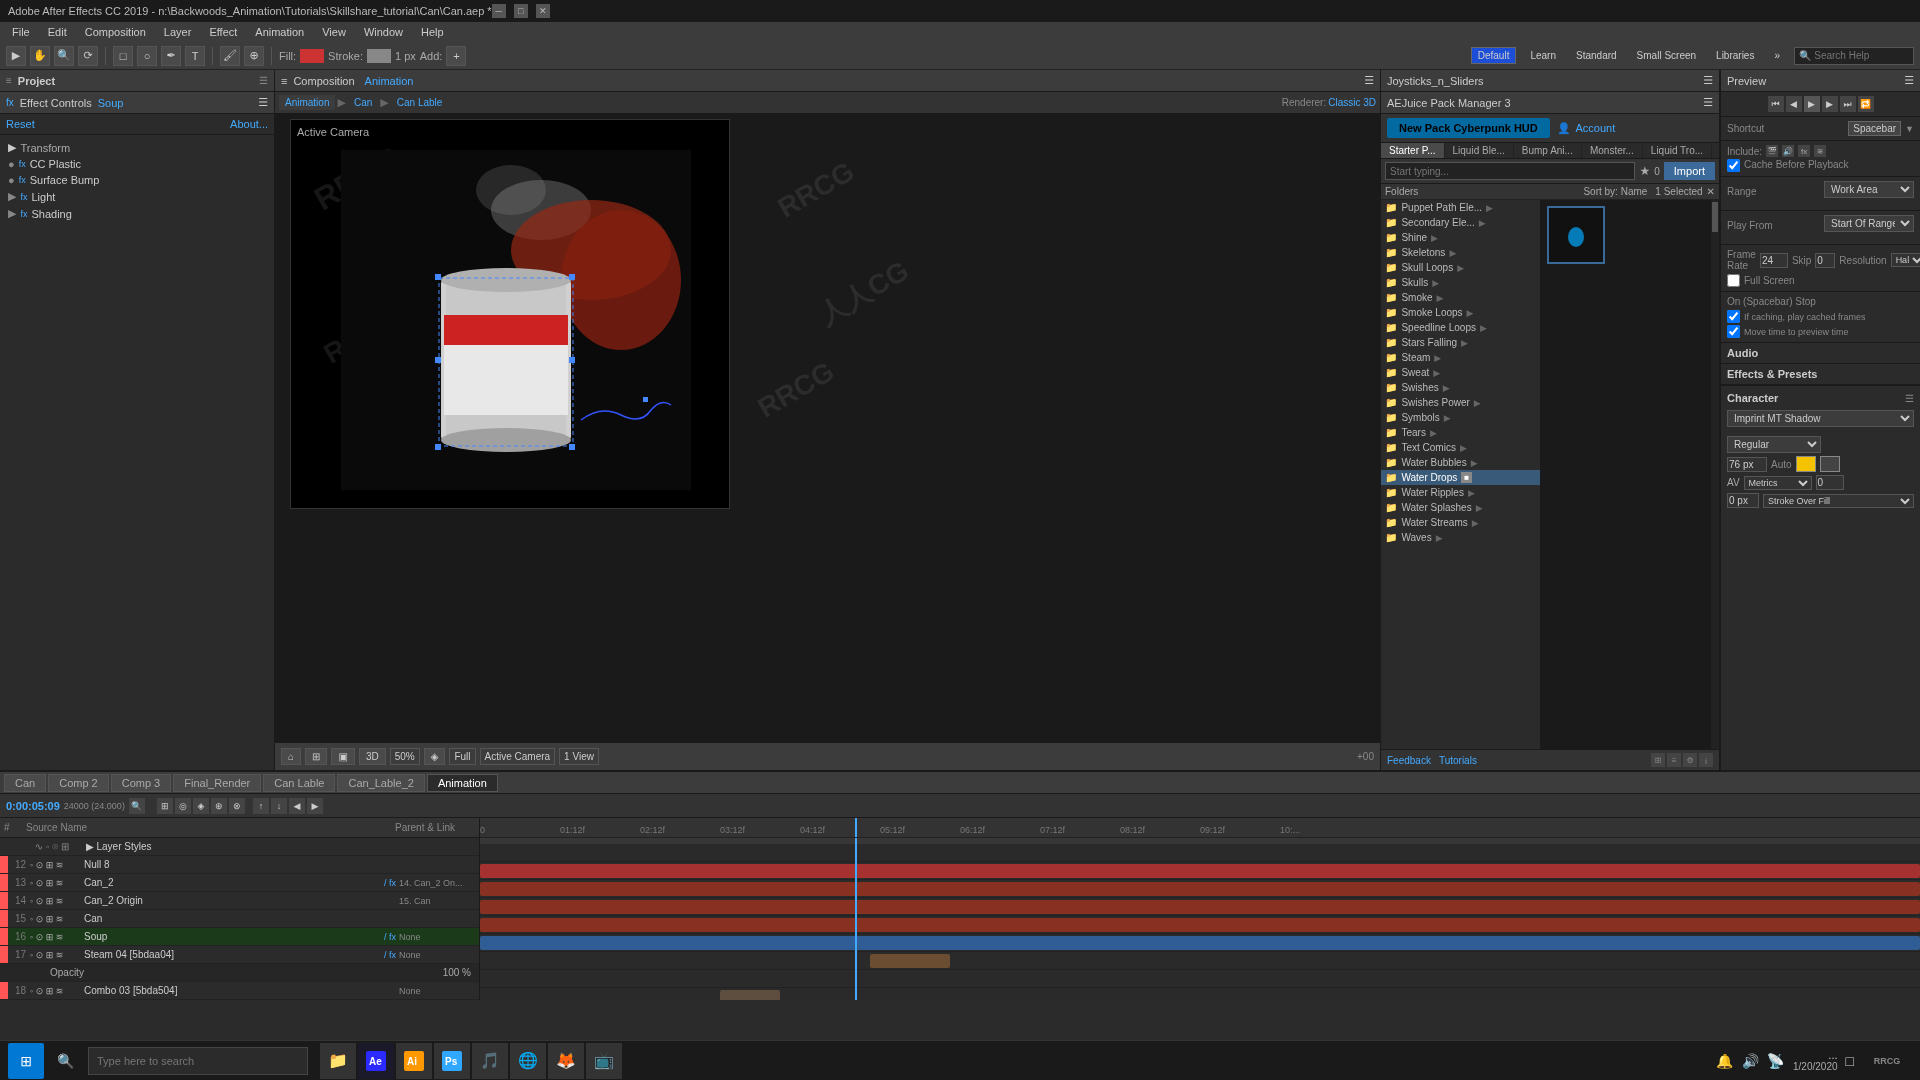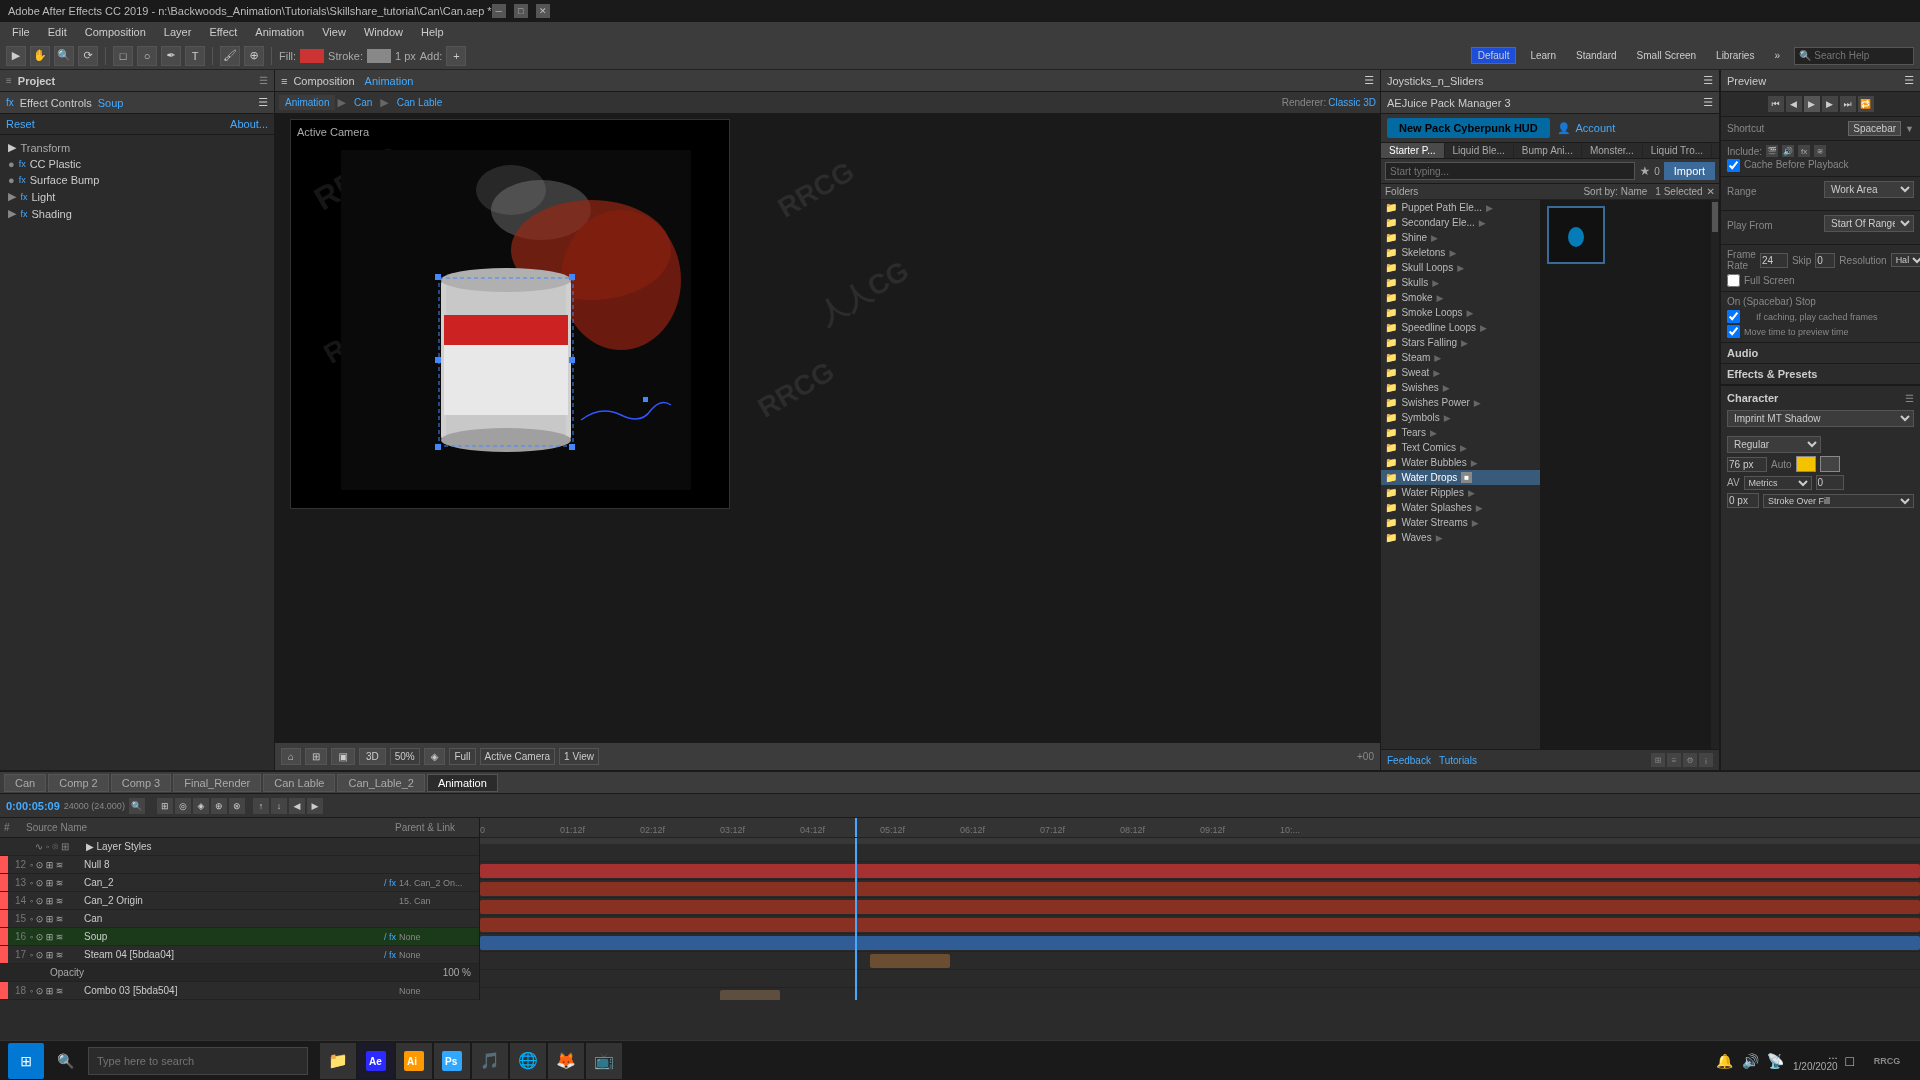--- a/index.html
+++ b/index.html
@@ -934,21 +934,21 @@
         </select>
       </div>
       <div style="display:flex;align-items:center;gap:4px;">
         <input type="checkbox" style="">
         <span style="color:#888;">Full Screen</span>
       </div>
     </div>
 
     <div style="padding:4px 6px;border-bottom:1px solid #1a1a1a;font-size:10px;">
       <div style="font-size:10px;color:#888;margin-bottom:3px;">On (Spacebar) Stop</div>
-      <div style="display:flex;align-items:center;gap:16px;margin-bottom:2px;">
+      <div style="display:flex;align-items:center;gap:4px;margin-bottom:2px;">
         <input type="checkbox" checked="" style="">
         <span style="color:#888;font-size:9px;">If caching, play cached frames</span>
       </div>
       <div style="display:flex;align-items:center;gap:4px;">
         <input type="checkbox" checked="" style="">
         <span style="color:#888;font-size:9px;">Move time to preview time</span>
       </div>
     </div>
 
     <div style="padding:4px 6px;border-bottom:1px solid #1a1a1a;">

